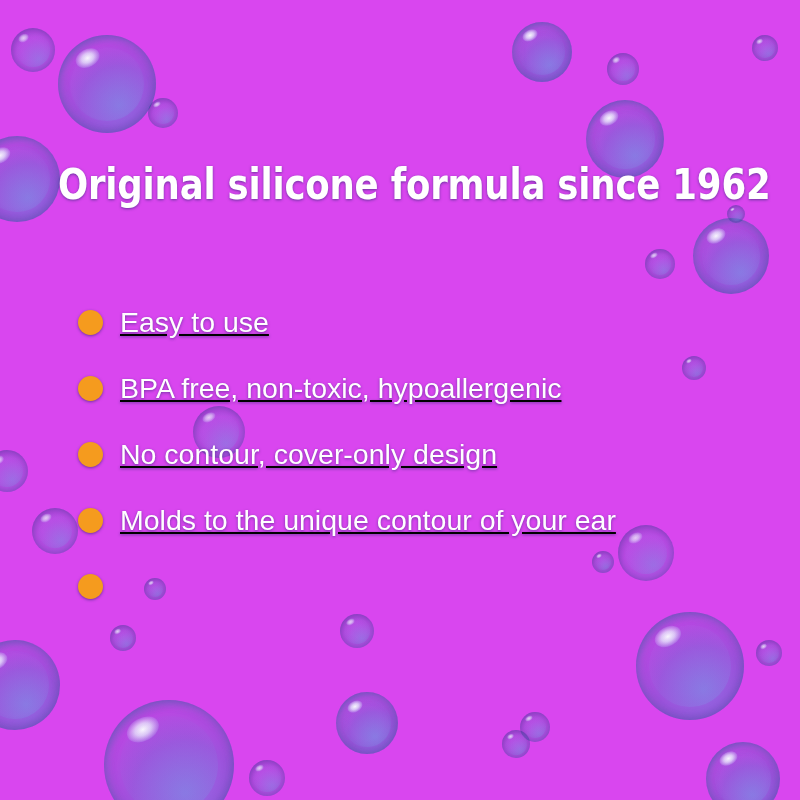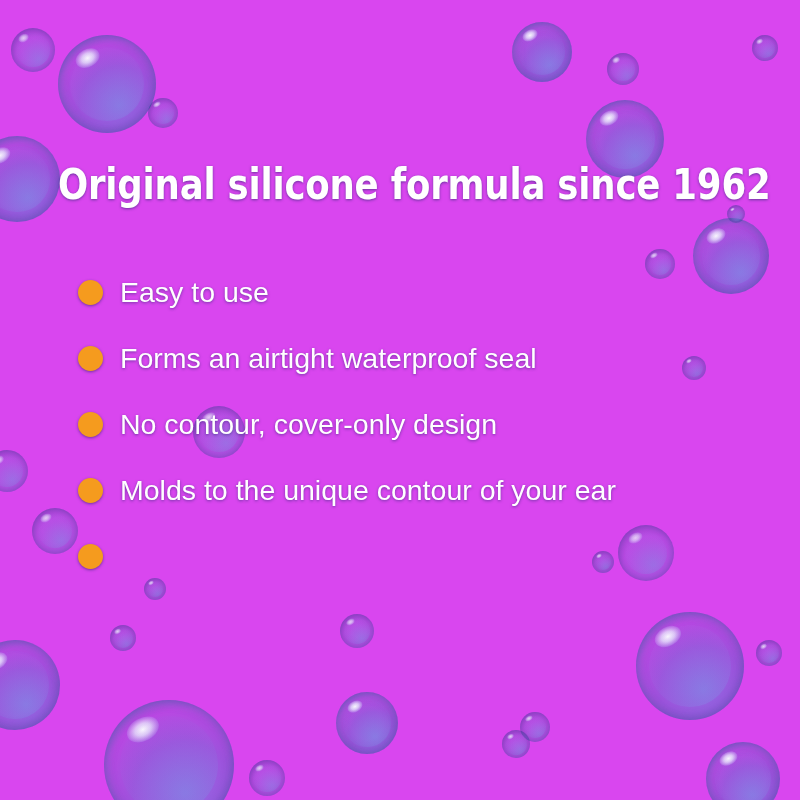--- a/index.html
+++ b/index.html
@@ -94,24 +94,25 @@
     font-size: 42px;
     letter-spacing: -0.2px;
     white-space: nowrap;
     text-shadow: 0 1px 3px rgba(12,36,92,0.55);
     transform: scaleX(0.94);
     transform-origin: left center;
   }
   #feature-list {
     position: absolute;
     left: 78px;
-    top: 259px;
+    top: 289px;
     margin: 0;
     padding: 0;
     list-style: none;
+    text-decoration: underline;
   }
   .feature-item {
     display: flex;
     align-items: center;
     height: 66px;
   }
   .bullet-dot {
     flex: 0 0 auto;
     width: 25px;
     height: 25px;
@@ -171,21 +172,21 @@
 
     <h1 id="heading" style="color: rgb(255, 255, 255);">Original silicone formula since 1962</h1>
 
     <ul id="feature-list">
         <li class="feature-item">
           <span class="bullet-dot" style="background: rgb(245, 155, 30);"></span>
           <span class="feature-text" style="color: rgb(255, 255, 255);">Easy to use</span>
         </li>
         <li class="feature-item">
           <span class="bullet-dot" style="background: rgb(245, 155, 30);"></span>
-          <span class="feature-text" style="color: rgb(255, 255, 255);">Forms an airtight waterproof seal</span>
+          <span class="feature-text" style="color: rgb(255, 255, 255);">BPA free, non-toxic, hypoallergenic</span>
         </li>
         <li class="feature-item">
           <span class="bullet-dot" style="background: rgb(245, 155, 30);"></span>
           <span class="feature-text" style="color: rgb(255, 255, 255);">No contour, cover-only design</span>
         </li>
         <li class="feature-item">
           <span class="bullet-dot" style="background: rgb(245, 155, 30);"></span>
           <span class="feature-text" style="color: rgb(255, 255, 255);">Molds to the unique contour of your ear</span>
         </li>
         <li class="feature-item">

